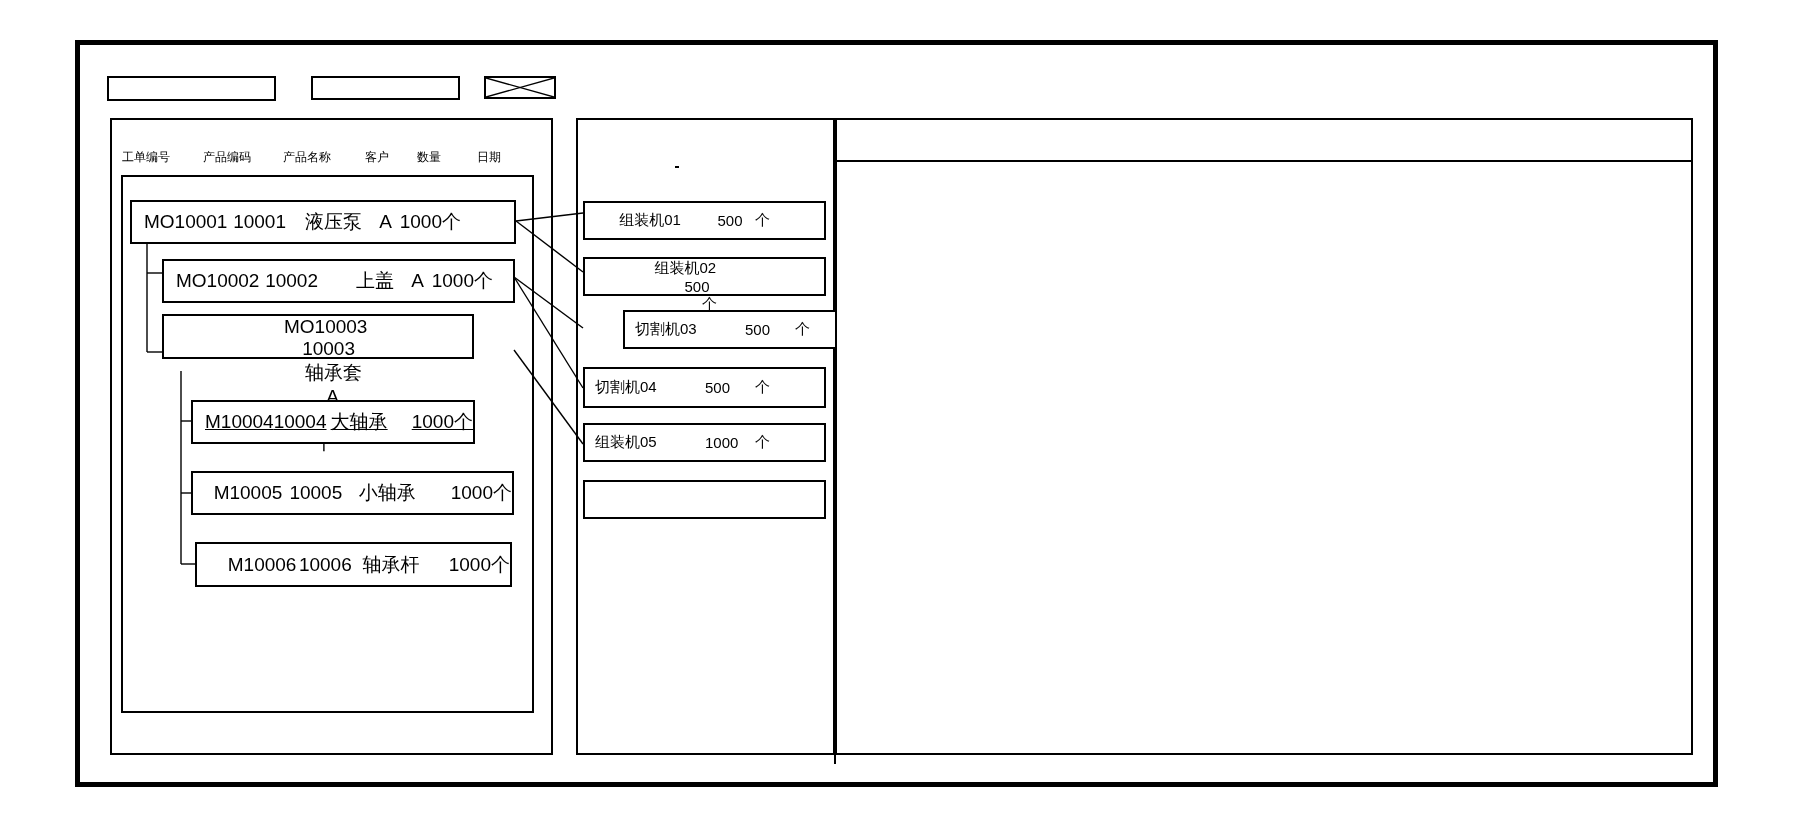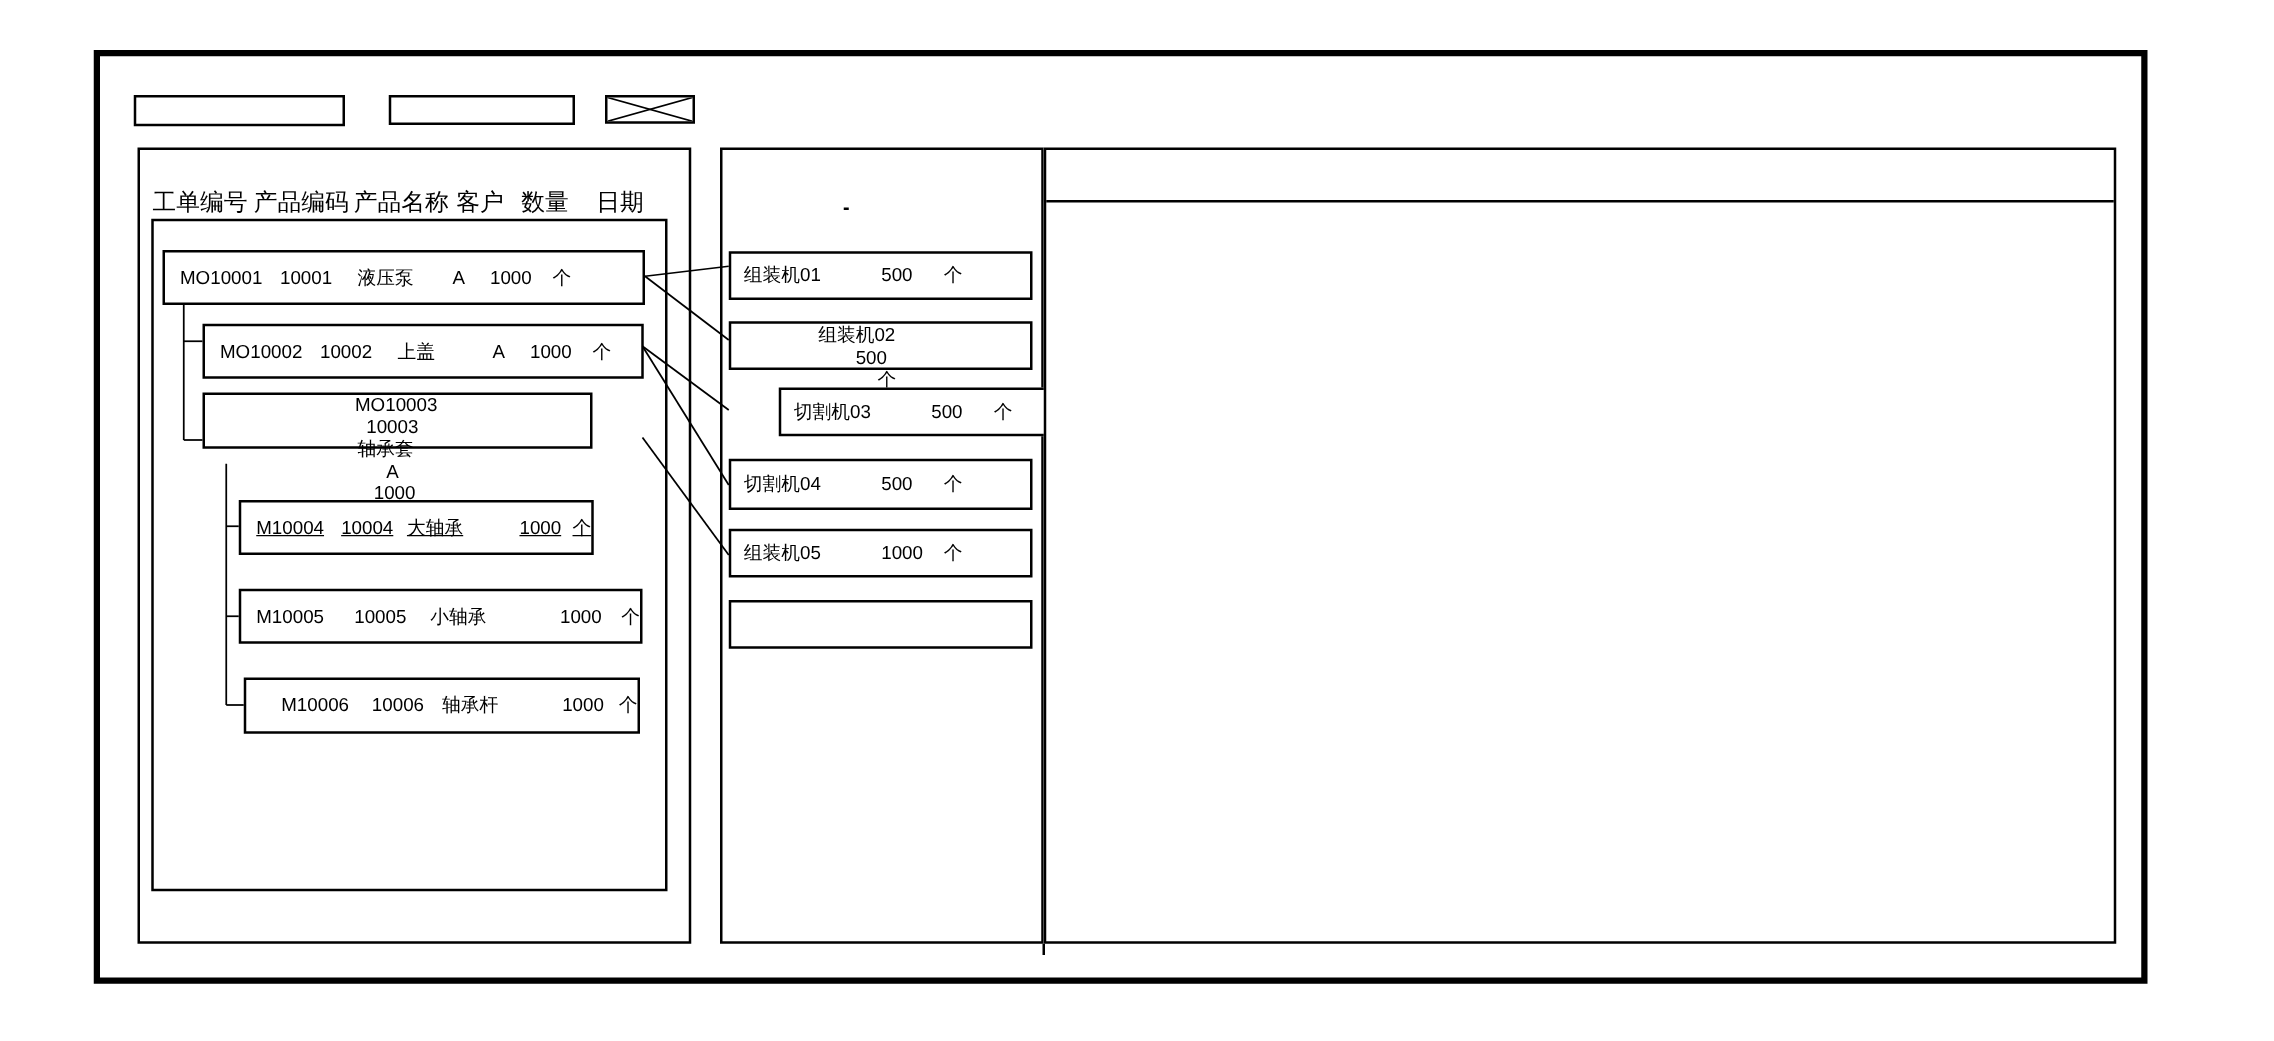--- a/index.html
+++ b/index.html
@@ -6,22 +6,22 @@
   #stage{
     position:relative;width:1819px;height:833px;background:#ffffff;
     font-family:"Liberation Sans","DejaVu Sans",sans-serif;color:#000;
     overflow:hidden;
   }
   .abs{position:absolute;box-sizing:border-box;}
   .outer-frame{border:5px solid #000;background:#fff;}
   .box{border:2px solid #000;background:#fff;}
   .input-box{border:2px solid #000;background:#fff;}
   .panel{border:2px solid #000;background:#fff;}
-  .hdr-label{position:absolute;font-size:19px;white-space:nowrap;}
-  .wo-row{display:flex;align-items:center;padding-left:12px;font-size:15px;white-space:nowrap;}
+  .hdr-label{position:absolute;font-size:12px;white-space:nowrap;}
+  .wo-row{display:flex;align-items:center;padding-left:12px;font-size:19px;white-space:nowrap;text-align:right;}
   .wo-row span{display:inline-block;overflow:visible;}
   .c-order{width:80px;}
   .c-code{width:62px;}
   .c-name{width:76px;}
   .c-cust{width:30px;}
   .c-qty{width:50px;}
   .m-row{display:flex;align-items:center;padding-left:10px;font-size:15px;white-space:nowrap;}
   .m-name{width:110px;display:inline-block;}
   .m-qty{width:50px;display:inline-block;}
   .rp-header{position:absolute;left:0;top:0;width:100%;height:40px;border-bottom:2px solid #000;}
@@ -106,21 +106,21 @@
     <span class="c-code">10006</span>
     <span class="c-name">轴承杆</span>
     <span class="c-cust"></span>
     <span class="c-qty">1000</span>
     <span class="c-unit">个</span>
   </div>
 
   <div class="abs panel" style="left:576px;top:118px;width:259px;height:637px;"></div>
   <div class="abs tiny-dot" style="left:675px;top:166px;width:4px;height:2px;"></div>
 
-  <div class="abs box m-row" style="left:583px;top:201px;width:243px;height:39px;">
+  <div class="abs box m-row" style="left:583px;top:201px;width:243px;height:39px;text-align:center;">
     <span class="m-name">组装机01</span>
     <span class="m-qty">500</span>
     <span class="m-unit">个</span>
   </div>
   <div class="abs box m-row" style="left:583px;top:257px;width:243px;height:39px;flex-direction:column;">
     <span class="m-name">组装机02</span>
     <span class="m-qty">500</span>
     <span class="m-unit">个</span>
   </div>
   <div class="abs box m-row" style="left:583px;top:310px;width:243px;height:39px;margin-left:40px;">

